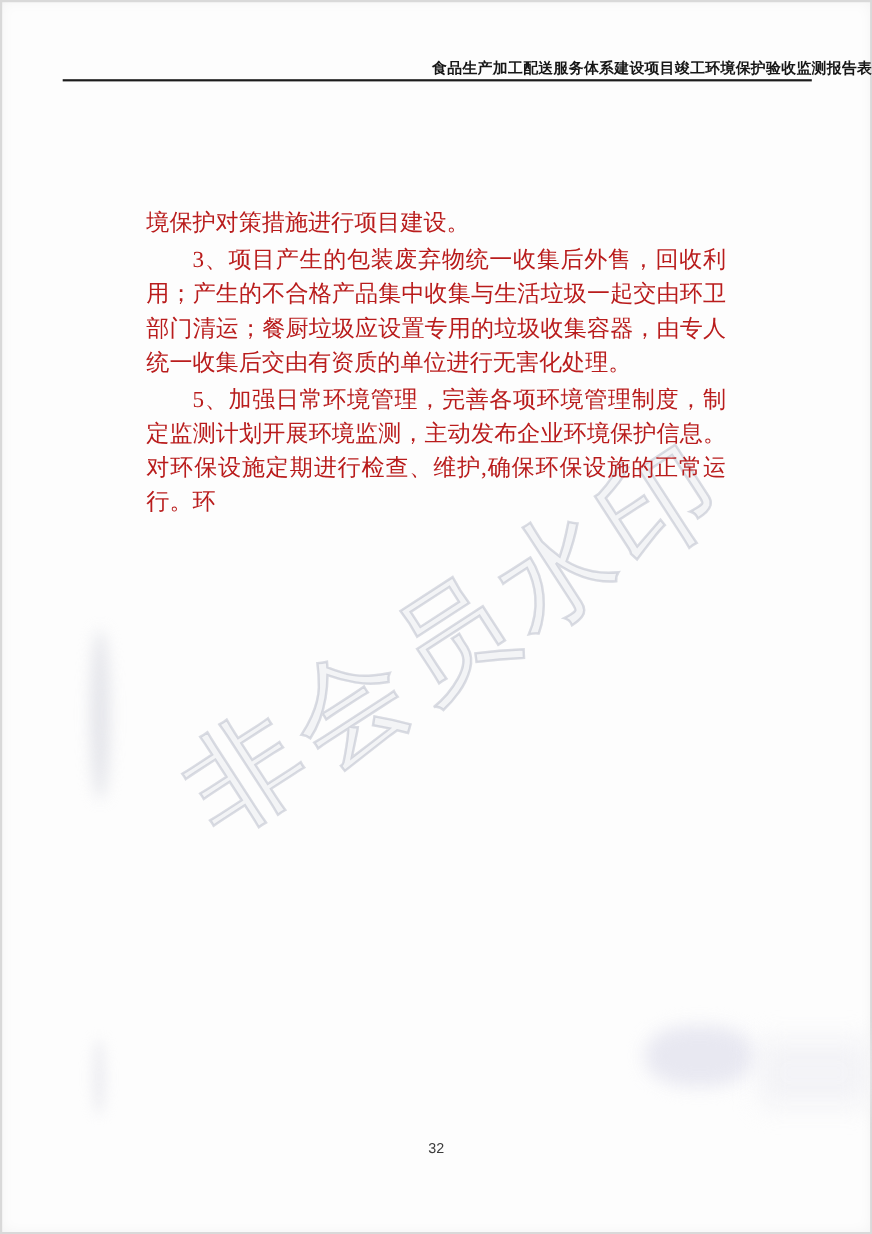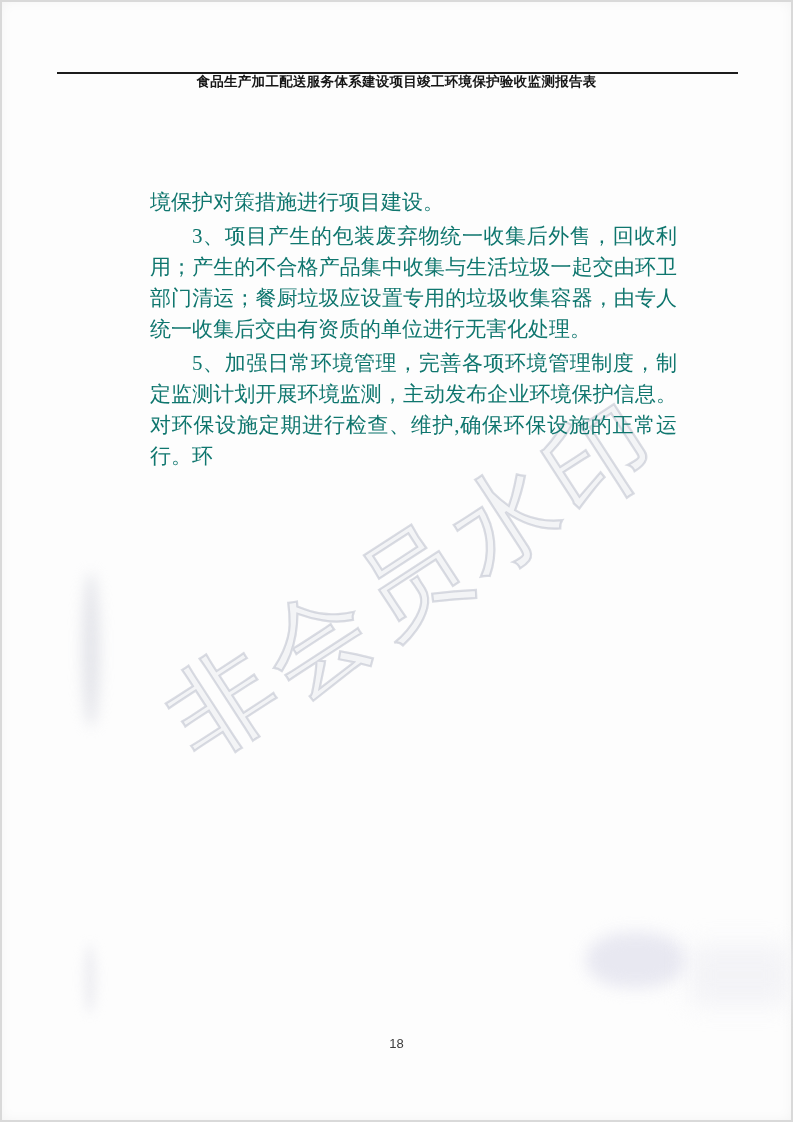--- a/index.html
+++ b/index.html
@@ -16,27 +16,26 @@
     box-shadow: inset 0 0 0 2px #d9d9d9, inset 0 0 14px rgba(0,0,0,0.05);
     font-family: "Liberation Sans", sans-serif;
   }
 
   
   .header-title {
     position: absolute;
     top: 53px;
     left: 0;
     width: 100%;
-    text-align: center;
+    text-align: right;
     font-size: 13.5px;
     font-weight: 700;
     letter-spacing: 0.3px;
     color: #161616;
     font-family: "Liberation Sans", sans-serif;
-    margin-top: 20px;
   }
   .header-rule {
     position: absolute;
     top: 72px;
     left: 57px;
     width: 681px;
     height: 2px;
     background: #1c1c1c;
   }
 
@@ -65,24 +64,23 @@
 
   
   .content {
     position: absolute;
     left: 133px;
     top: 187px;
     width: 527px;
     z-index: 2;
     font-size: 21px;
     line-height: 31px;
-    color: #0f766e;
+    color: #b91c1c;
     text-align: justify;
     font-family: "Liberation Serif", serif;
-    margin-left: 17px;
   }
   .content p {
     margin: 0;
   }
   .content p.indent {
     text-indent: 2em;
     margin-top: 3px;
   }
 
   
@@ -135,15 +133,15 @@
   <div class="watermark">
     <span>非会员水印</span>
   </div>
 
   <div class="content">
     <p>境保护对策措施进行项目建设。</p>
     <p class="indent">3、项目产生的包装废弃物统一收集后外售，回收利用；产生的不合格产品集中收集与生活垃圾一起交由环卫部门清运；餐厨垃圾应设置专用的垃圾收集容器，由专人统一收集后交由有资质的单位进行无害化处理。</p>
     <p class="indent">5、加强日常环境管理，完善各项环境管理制度，制定监测计划开展环境监测，主动发布企业环境保护信息。对环保设施定期进行检查、维护,确保环保设施的正常运行。环</p>
   </div>
 
-  <div class="page-number">18</div>
+  <div class="page-number">32</div>
 
 </div>
 
 </body></html>

